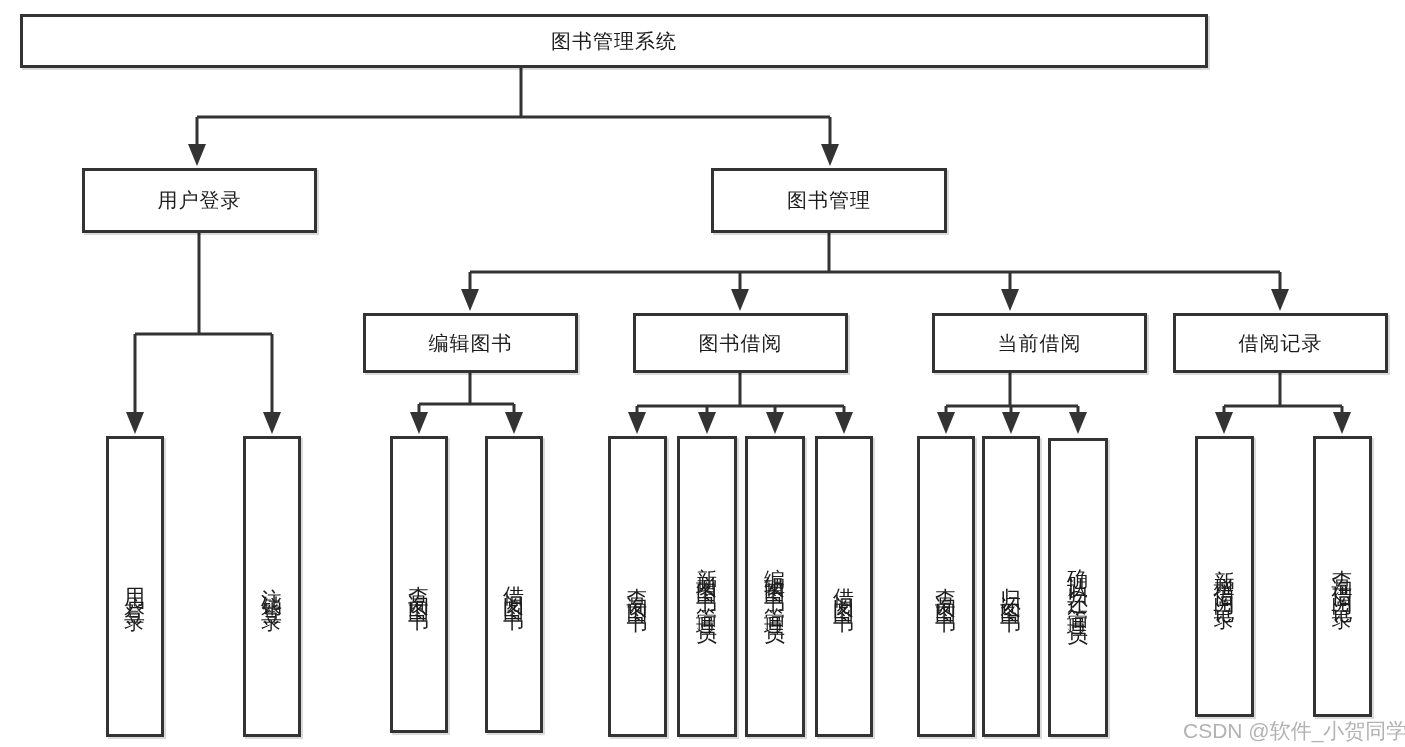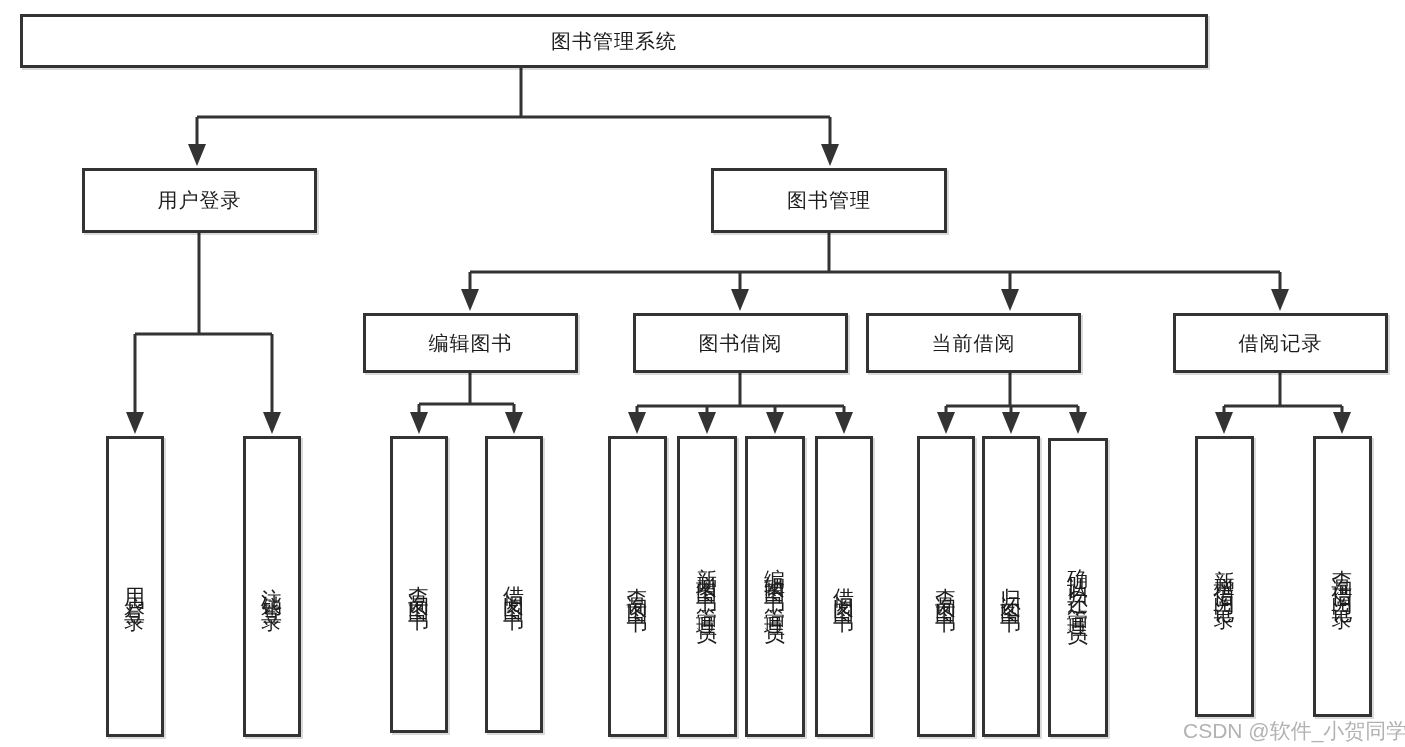--- a/index.html
+++ b/index.html
@@ -118,21 +118,21 @@
   <div class="box hbox" style="left:711px; top:168px; width:236px; height:65px;">
     <span>图书管理</span>
   </div>
 
   <div class="box hbox" style="left:363px; top:313px; width:215px; height:60px;">
     <span>编辑图书</span>
   </div>
   <div class="box hbox" style="left:633px; top:313px; width:215px; height:60px;">
     <span>图书借阅</span>
   </div>
-  <div class="box hbox" style="left:866px; top:313px; width:215px; height:60px;">
+  <div class="box hbox" style="left:932px; top:313px; width:215px; height:60px;">
     <span>当前借阅</span>
   </div>
   <div class="box hbox" style="left:1173px; top:313px; width:215px; height:60px;">
     <span>借阅记录</span>
   </div>
 
   <div class="box vbox" style="left:106px; top:436px; width:58px; height:301px;">
     <span>用户登录</span>
   </div>
   <div class="box vbox" style="left:243px; top:436px; width:58px; height:301px;">

